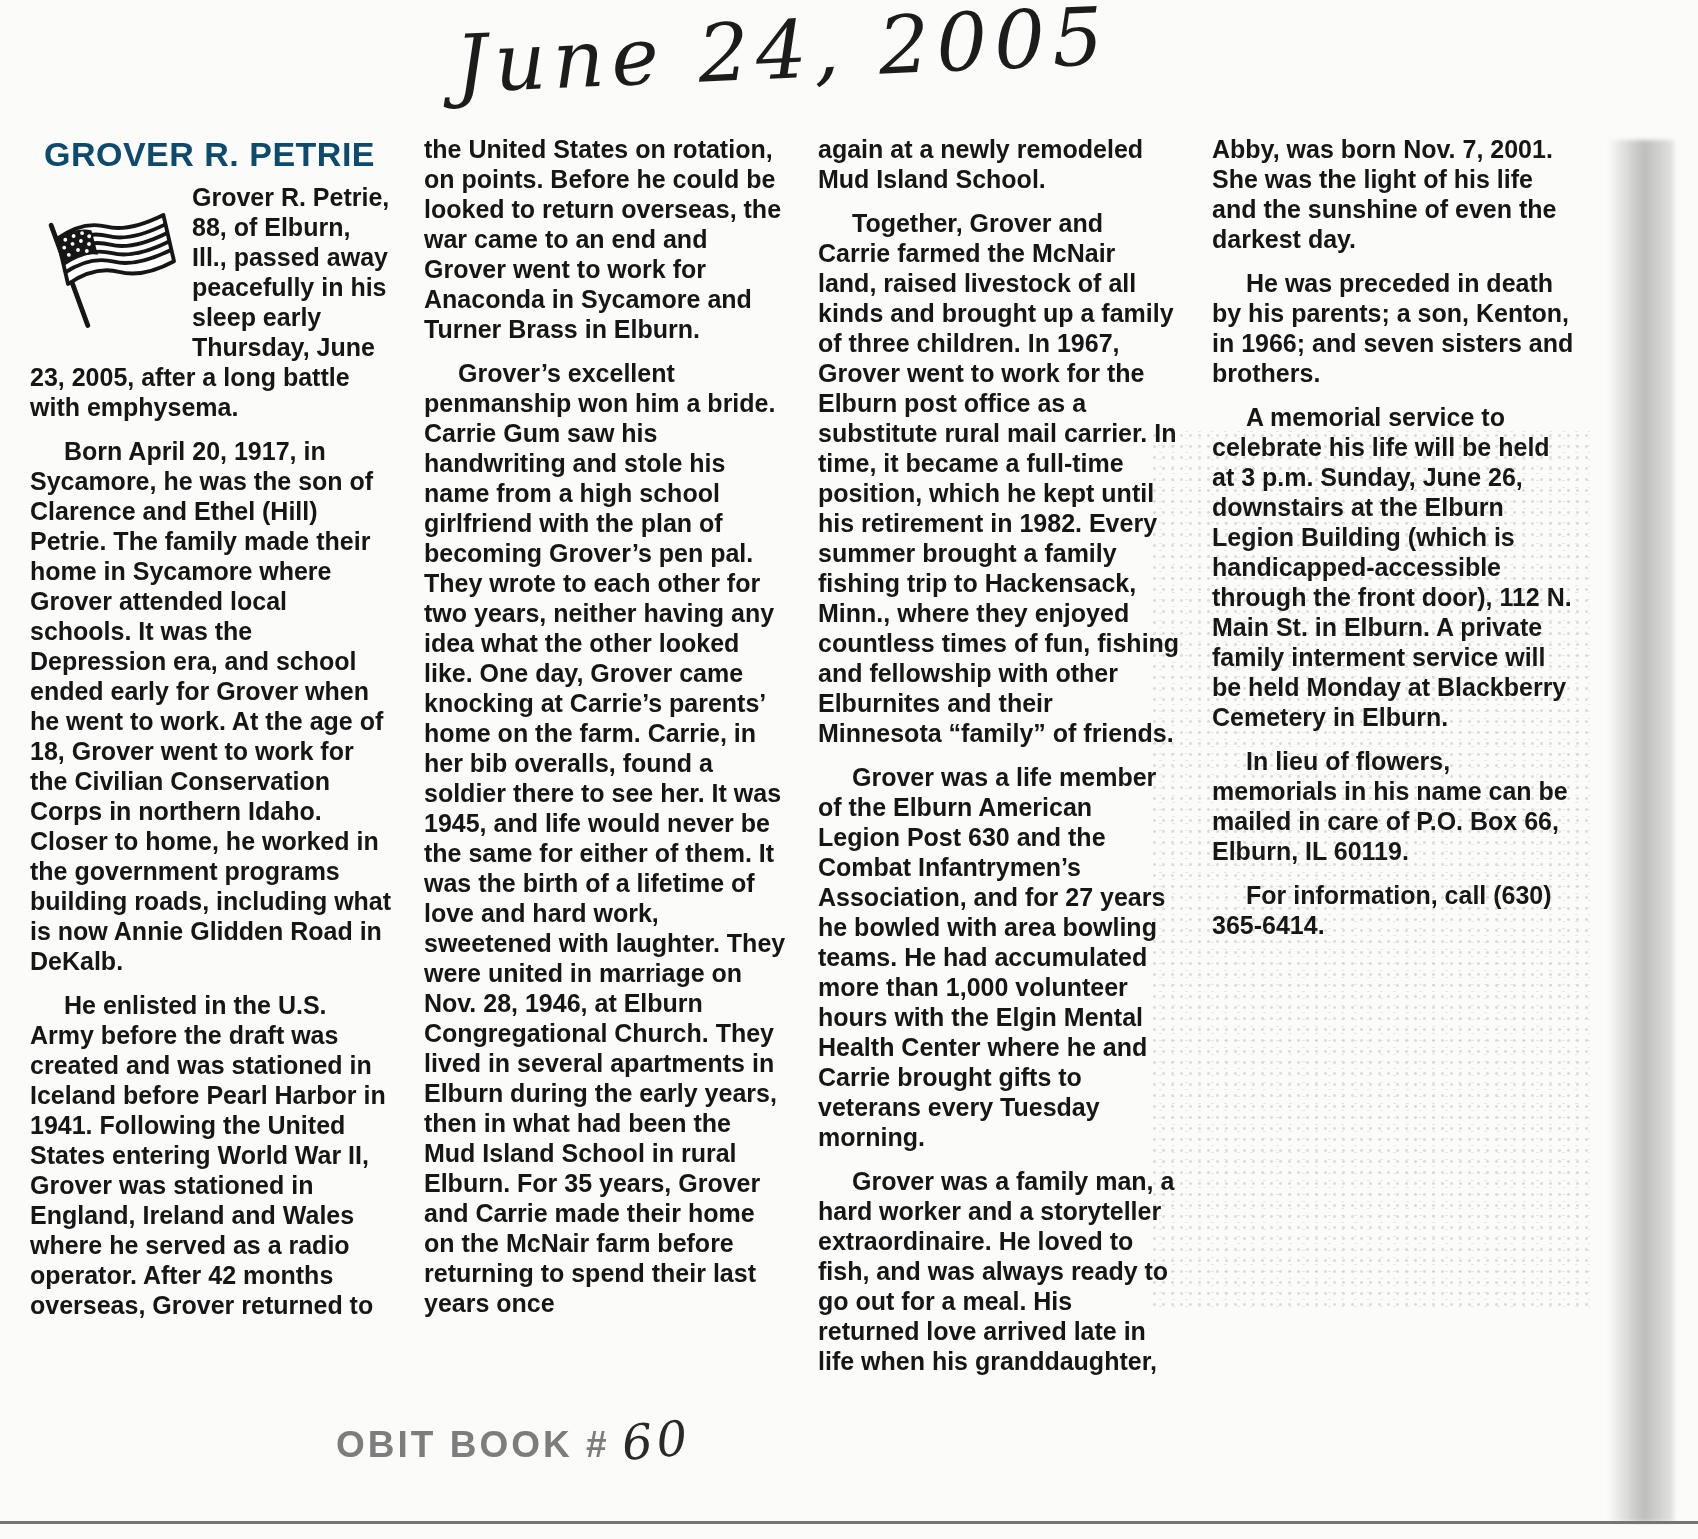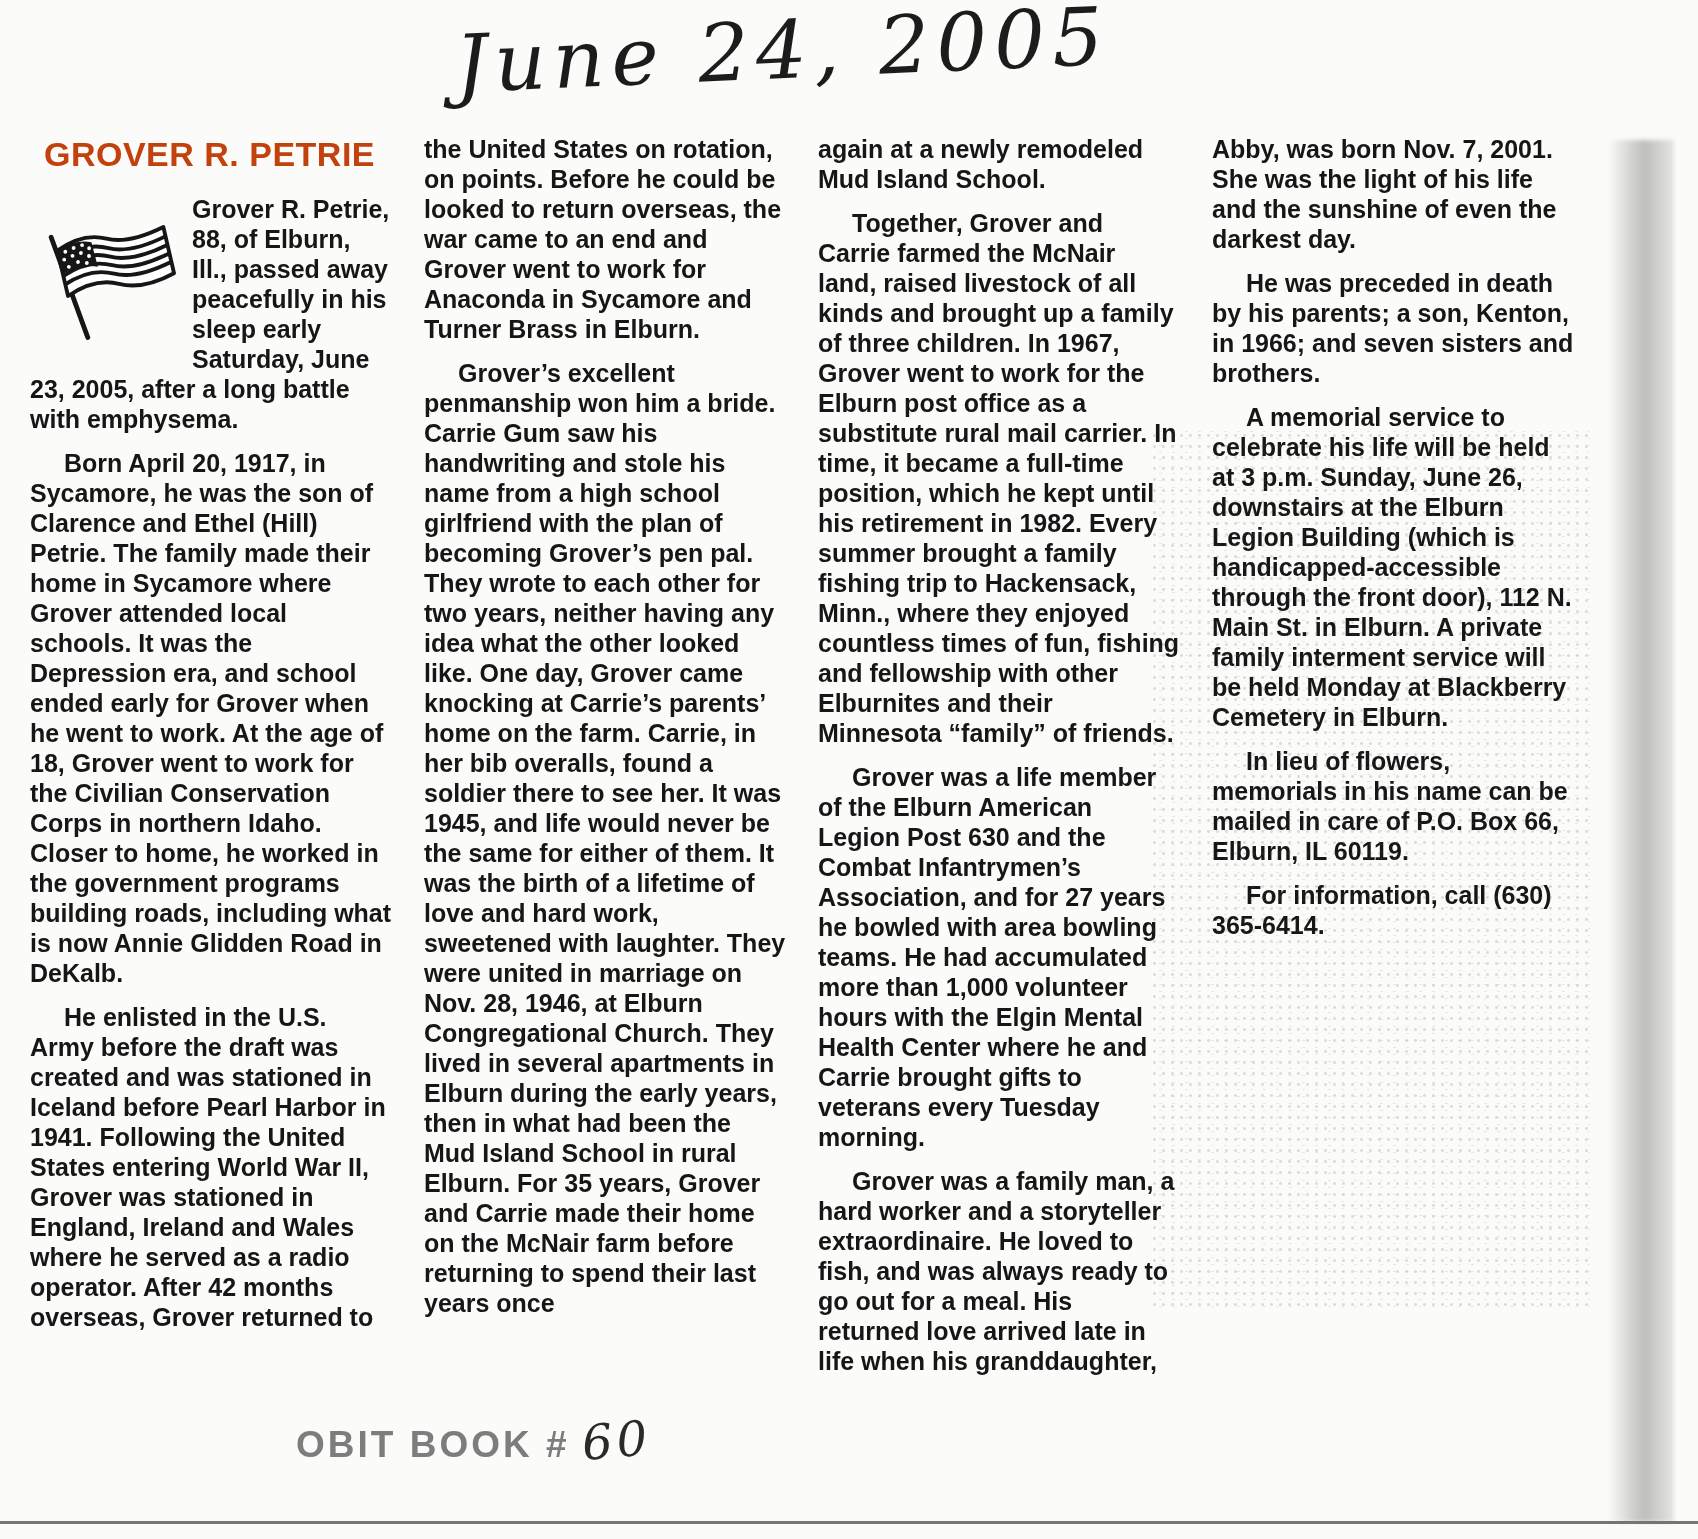--- a/index.html
+++ b/index.html
@@ -17,32 +17,32 @@
     transform:rotate(-2.5deg);
   }
 
   .columns{position:absolute;left:30px;top:134px;display:flex;gap:32px;}
   .col{
     width:362px;flex:0 0 362px;
     font-size:25px;line-height:30px;font-weight:bold;color:#161616;
     text-rendering:optimizeLegibility;
   }
   .headline{
-    font-size:34px;line-height:40px;margin:0 0 20px 14px;
-    letter-spacing:.5px;color:#c2410c;white-space:nowrap;
+    font-size:34px;line-height:40px;margin:0 0 8px 14px;
+    letter-spacing:.5px;color:#0c4a6e;white-space:nowrap;
   }
   .flag-float{float:left;width:154px;height:150px;margin:2px 8px 4px 0;}
   .flag-float svg{display:block;width:100%;height:100%;}
   .col p{margin:0;}
   .col p.indent{text-indent:34px;margin-top:14px;}
   .col p.noindent{text-indent:0;}
 
   .stamp-row{position:absolute;left:296px;top:1412px;white-space:nowrap;}
   .stamp-label{
-    font-size:37px;font-weight:bold;color:#7d7d7d;letter-spacing:3px;
+    font-size:37px;font-weight:bold;color:#7d7d7d;letter-spacing:3px;margin-left:40px;
   }
   .stamp-number{
     font-family:"DejaVu Serif",serif;font-style:italic;
     font-size:48px;color:#2a2a2a;margin-left:8px;display:inline-block;
     transform:rotate(-5deg);letter-spacing:4px;
   }
 
   .speckle{
     position:absolute;left:1150px;top:430px;width:440px;height:880px;
     background-image:
@@ -96,21 +96,21 @@
               <circle cx="54" cy="53" r="2"></circle>
                 <circle cx="62" cy="57" r="2"></circle>
               <circle cx="40" cy="66" r="2"></circle>
                 <circle cx="50" cy="62" r="2"></circle>
               <circle cx="59" cy="64" r="2"></circle>
             </g>
           </g>
         </svg>
       </div>
       <div class="col-paras">
-          <p class="noindent">Grover R. Petrie, 88, of Elburn, Ill., passed away peacefully in his sleep early Saturday, June 23, 2005, after a long battle with emphysema.</p>
+          <p class="noindent">Grover R. Petrie, 88, of Elburn, Ill., passed away peacefully in his sleep early Thursday, June 23, 2005, after a long battle with emphysema.</p>
           <p class="indent">Born April 20, 1917, in Sycamore, he was the son of Clarence and Ethel (Hill) Petrie. The family made their home in Sycamore where Grover attended local schools. It was the Depression era, and school ended early for Grover when he went to work. At the age of 18, Grover went to work for the Civilian Conservation Corps in northern Idaho. Closer to home, he worked in the government programs building roads, including what is now Annie Glidden Road in DeKalb.</p>
           <p class="indent">He enlisted in the U.S. Army before the draft was created and was stationed in Iceland before Pearl Harbor in 1941. Following the United States entering World War II, Grover was stationed in England, Ireland and Wales where he served as a radio operator. After 42 months overseas, Grover returned to</p>
         </div>
     </div>
 
     <div class="col">
       <div class="col-paras">
           <p class="noindent">the United States on rotation, on points. Before he could be looked to return overseas, the war came to an end and Grover went to work for Anaconda in Sycamore and Turner Brass in Elburn.</p>
           <p class="indent">Grover’s excellent penmanship won him a bride. Carrie Gum saw his handwriting and stole his name from a high school girlfriend with the plan of becoming Grover’s pen pal. They wrote to each other for two years, neither having any idea what the other looked like. One day, Grover came knocking at Carrie’s parents’ home on the farm. Carrie, in her bib overalls, found a soldier there to see her. It was 1945, and life would never be the same for either of them. It was the birth of a lifetime of love and hard work, sweetened with laughter. They were united in marriage on Nov. 28, 1946, at Elburn Congregational Church. They lived in several apartments in Elburn during the early years, then in what had been the Mud Island School in rural Elburn. For 35 years, Grover and Carrie made their home on the McNair farm before returning to spend their last years once</p>
         </div>

